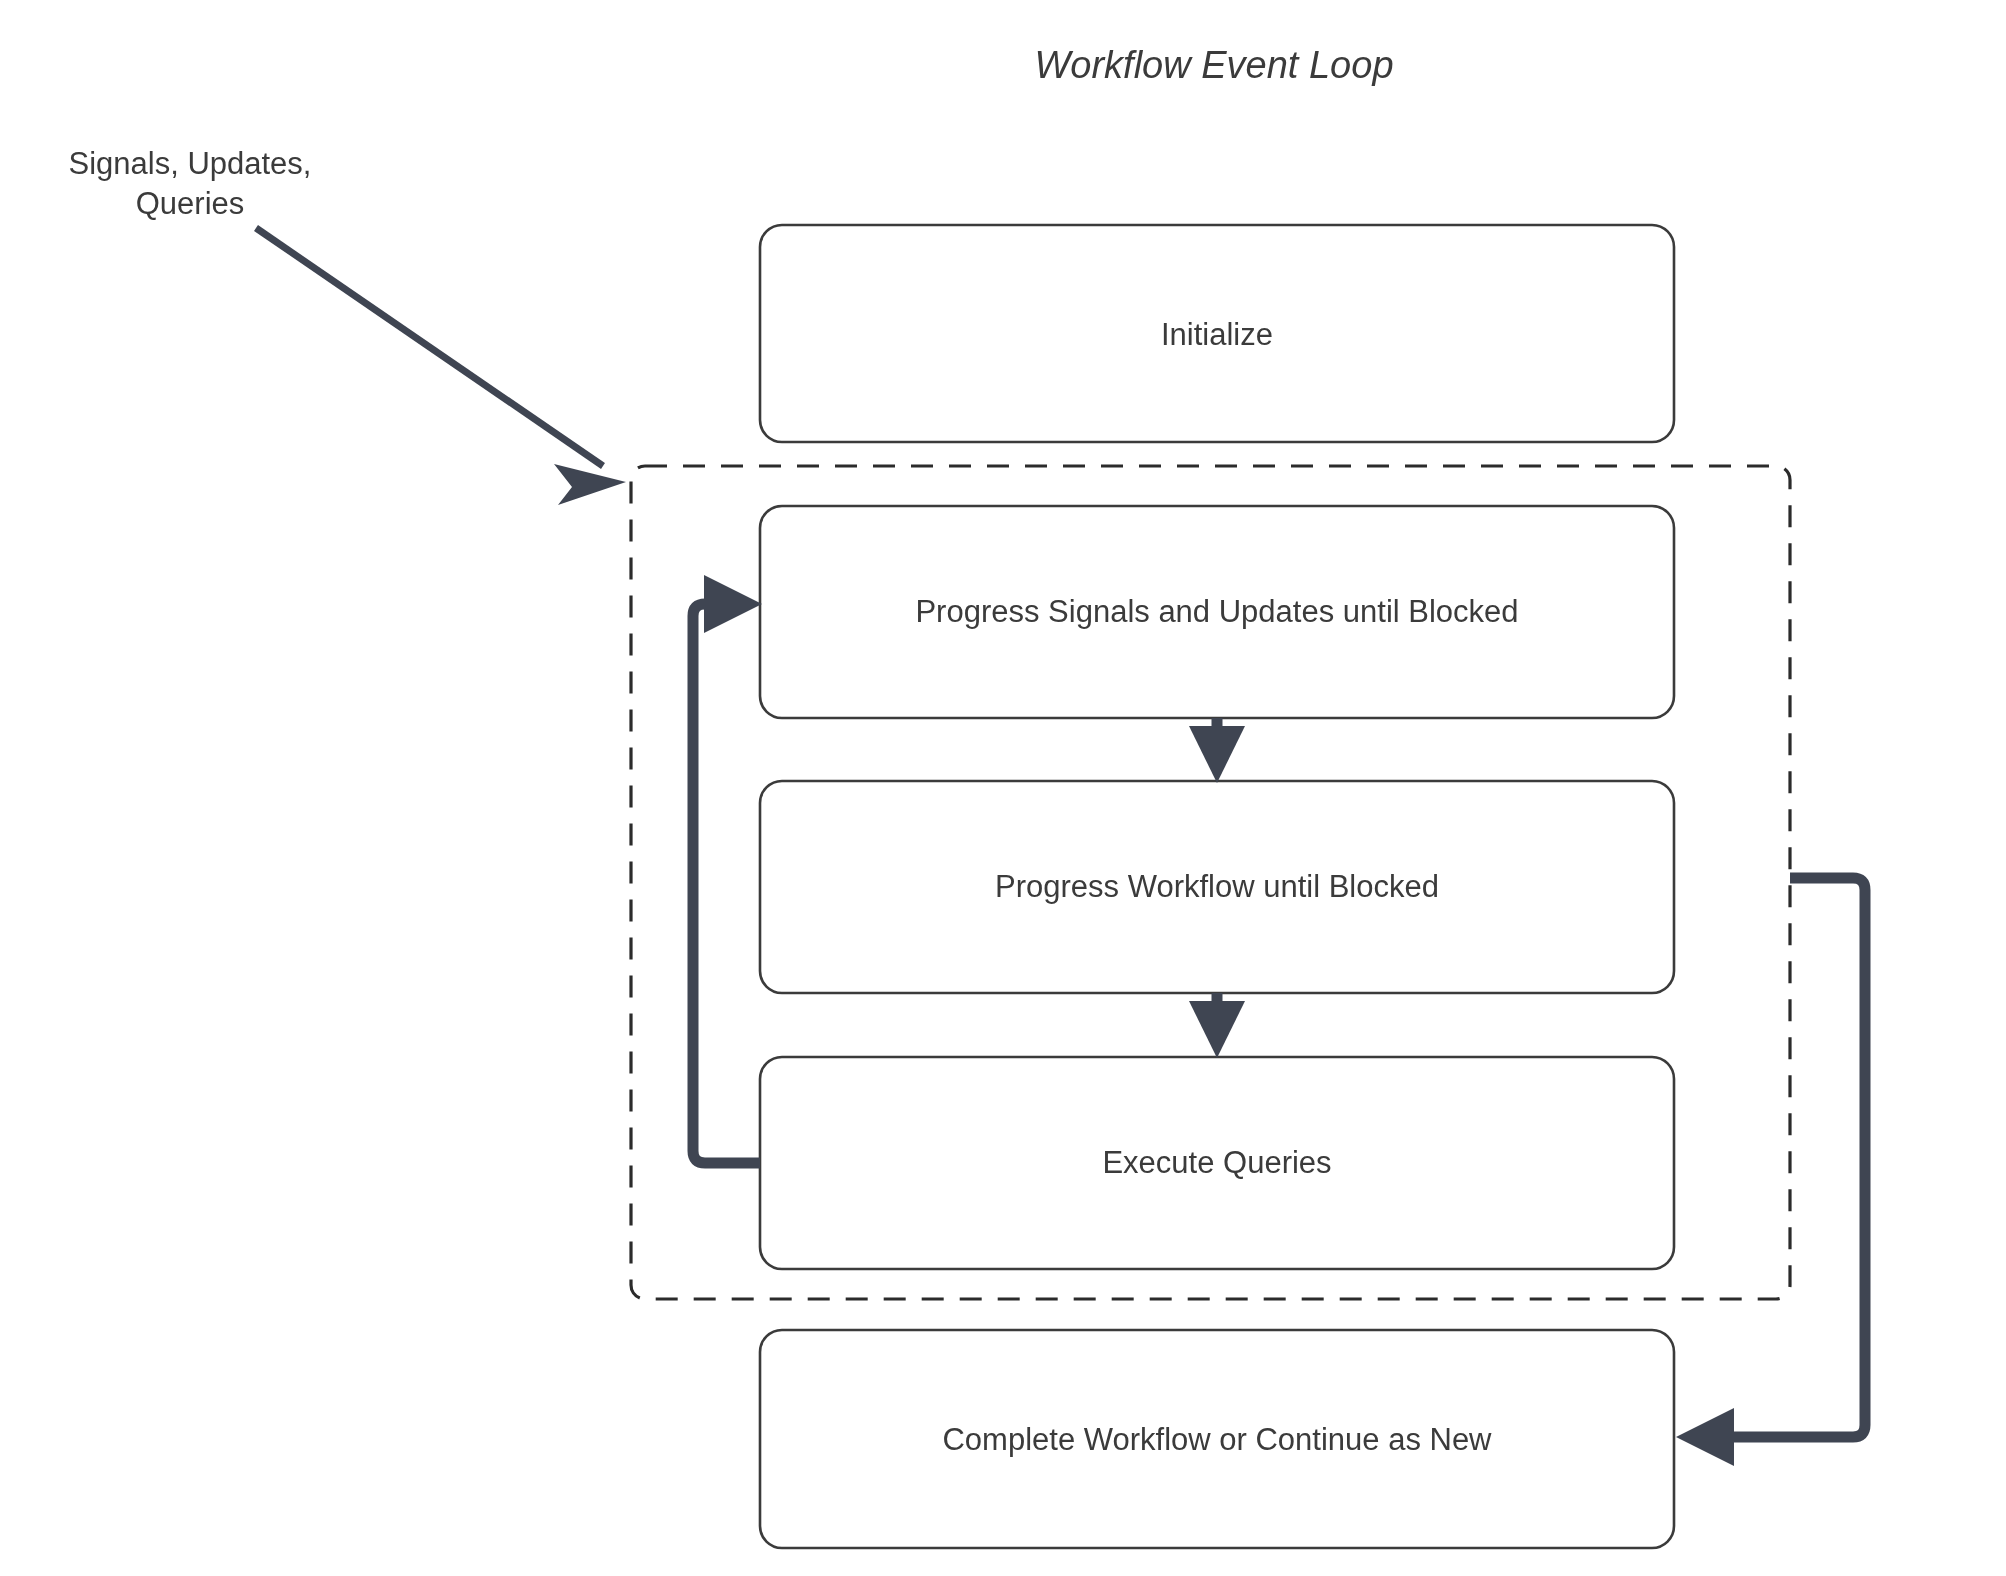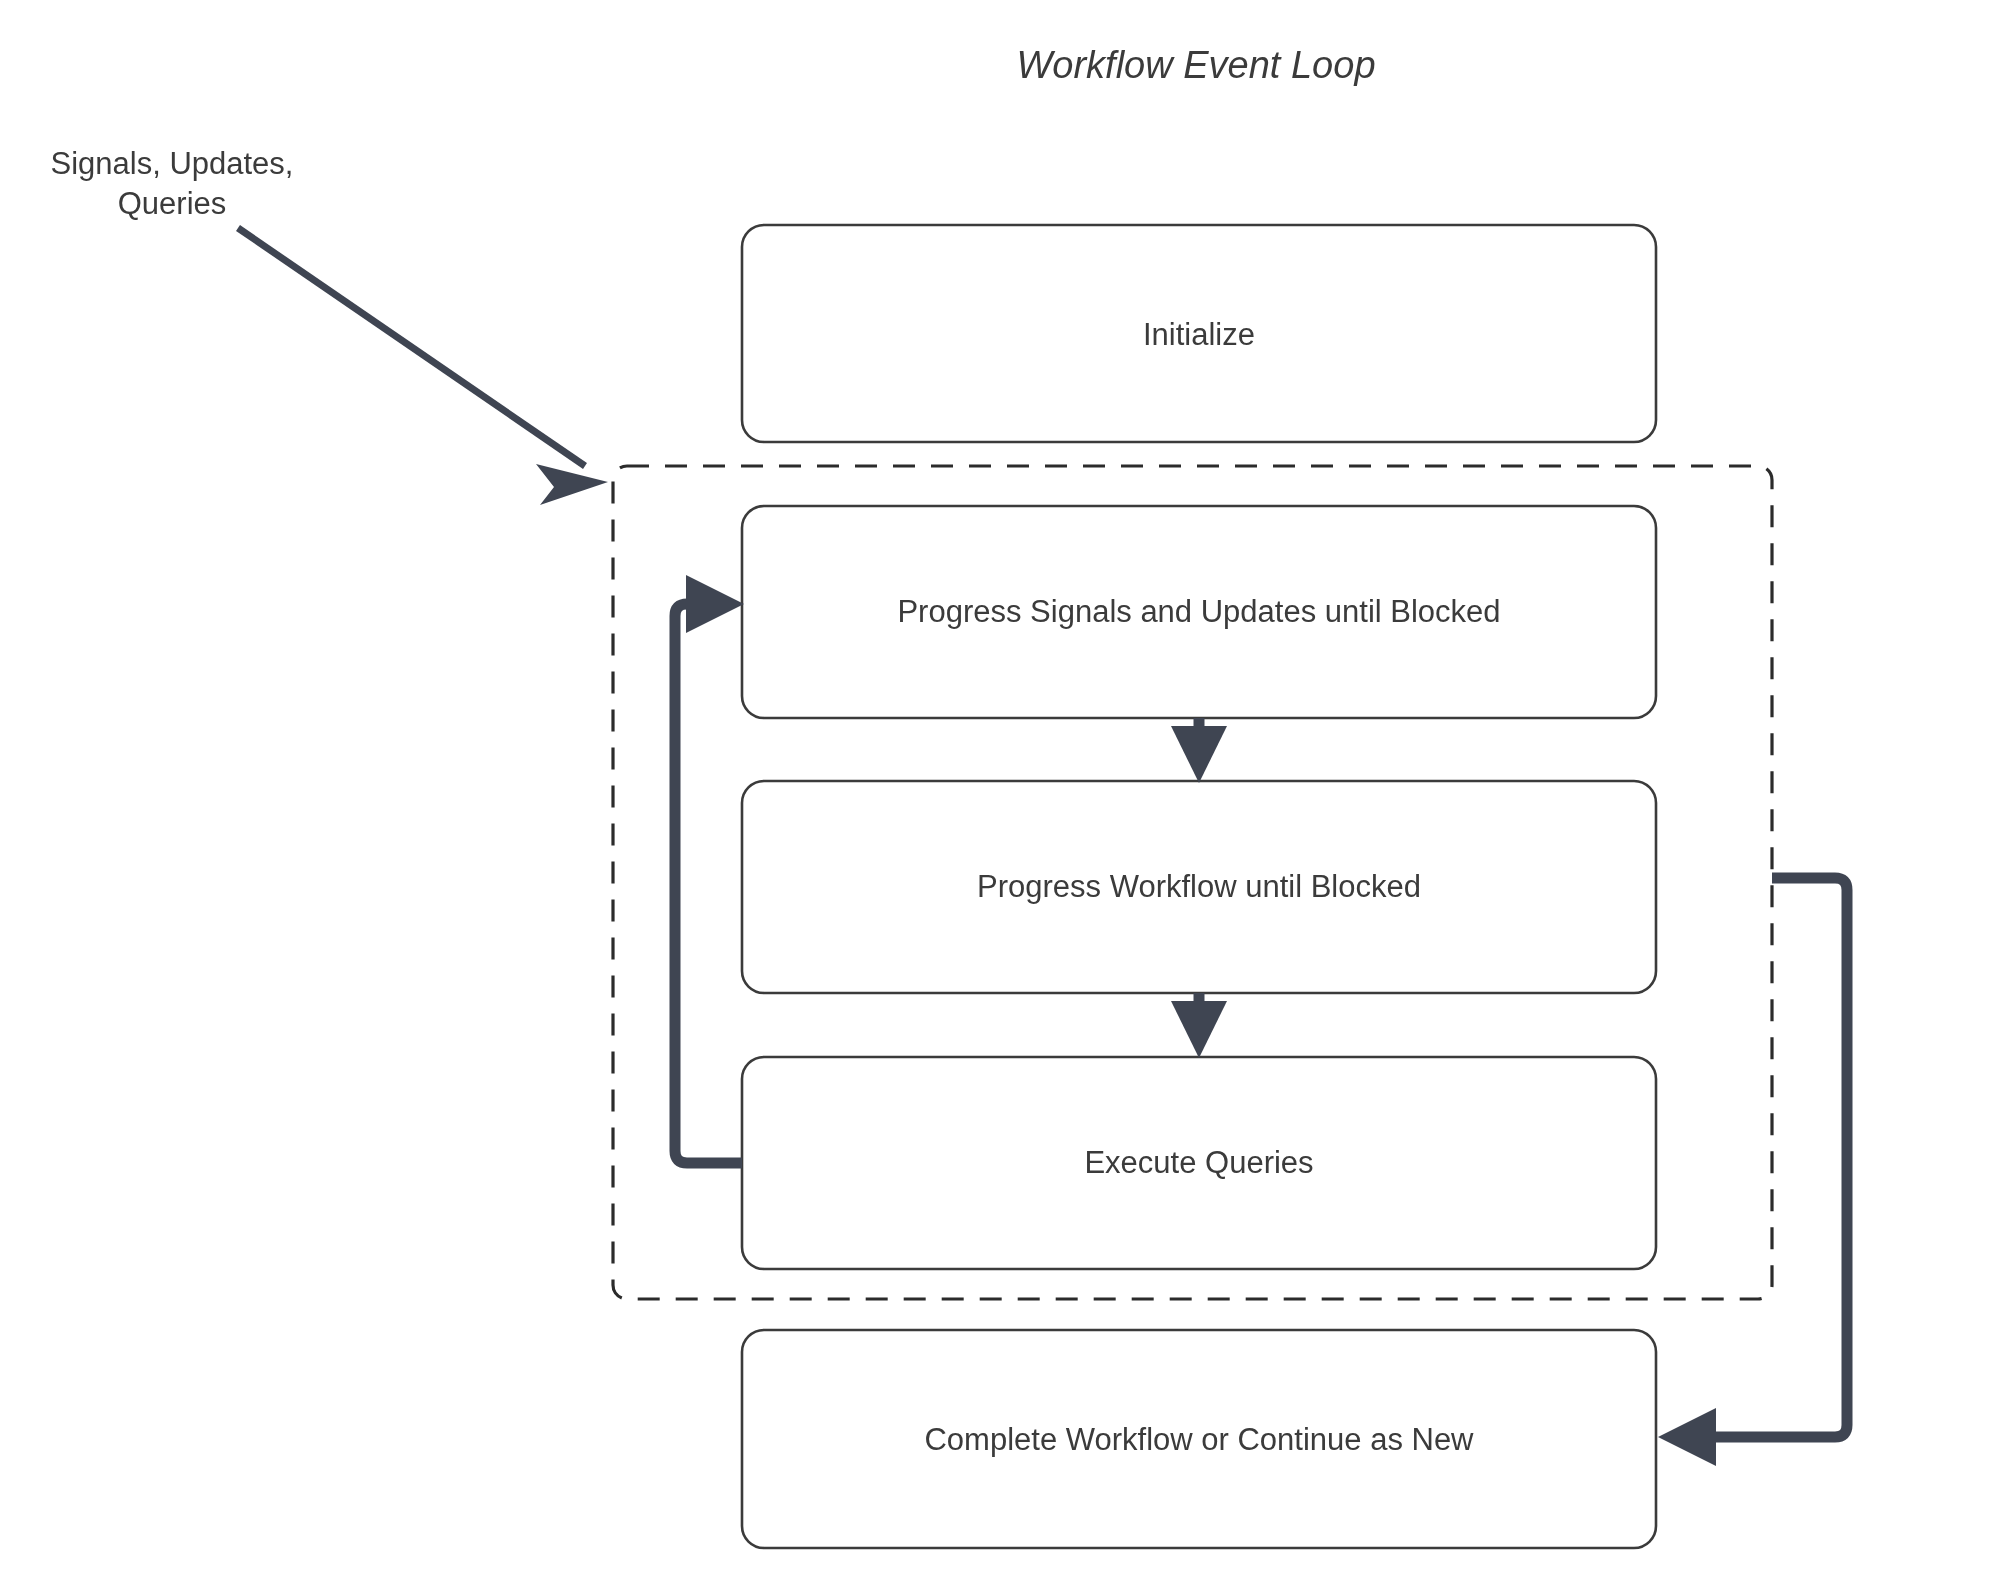--- a/index.html
+++ b/index.html
@@ -11,20 +11,21 @@
     width: 2006px;
     height: 1576px;
     font-family: "Liberation Sans", sans-serif;
     color: #333333;
     overflow: hidden;
   }
   #diagram-root {
     position: relative;
     width: 1658px;
     height: 1576px;
+    margin-left: 18px;
   }
   svg.diagram-canvas {
     position: absolute;
     top: 0;
     left: 0;
     width: 2006px;
     height: 1576px;
     display: block;
   }
   .box-label {

